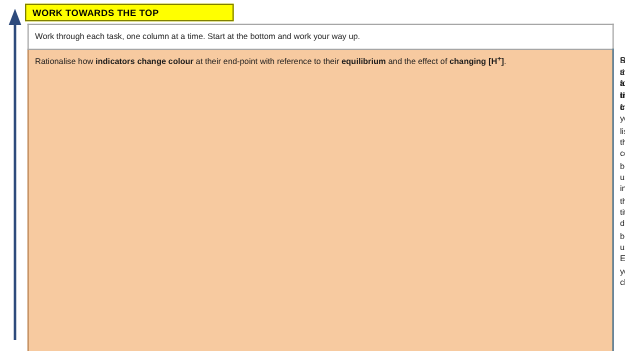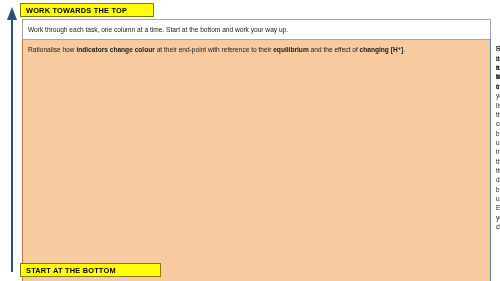--- a/index.html
+++ b/index.html
@@ -38,21 +38,21 @@
     font-weight: bold;
     color: #000000;
     letter-spacing: 0.2px;
     display: flex;
     align-items: center;
     padding-left: 5px;
   }
   .banner-top {
     left: 20px;
     top: 3px;
-    width: 134px;
+    width: 167px;
     height: 14px;
   }
   .banner-bottom {
     left: 20px;
     top: 263px;
     width: 141px;
     height: 14px;
   }
 
   
@@ -150,17 +150,14 @@
           </ul>
           <p>Rationalise an  from your list that could be used in these titrations.</p>
         </div>
       <div class="cell col-c c-blue">
           <p>Rationalise an <b>appropriate indicator</b> from your list that could be use in the titrations drawn below using. Explain your choices.</p>
         </div>
     </div>
 
   </div>
 
-  <div class="banner banner-bottom">
-    <span>START AT THE BOTTOM</span>
-  </div>
 
 </div>
 
 </body></html>

